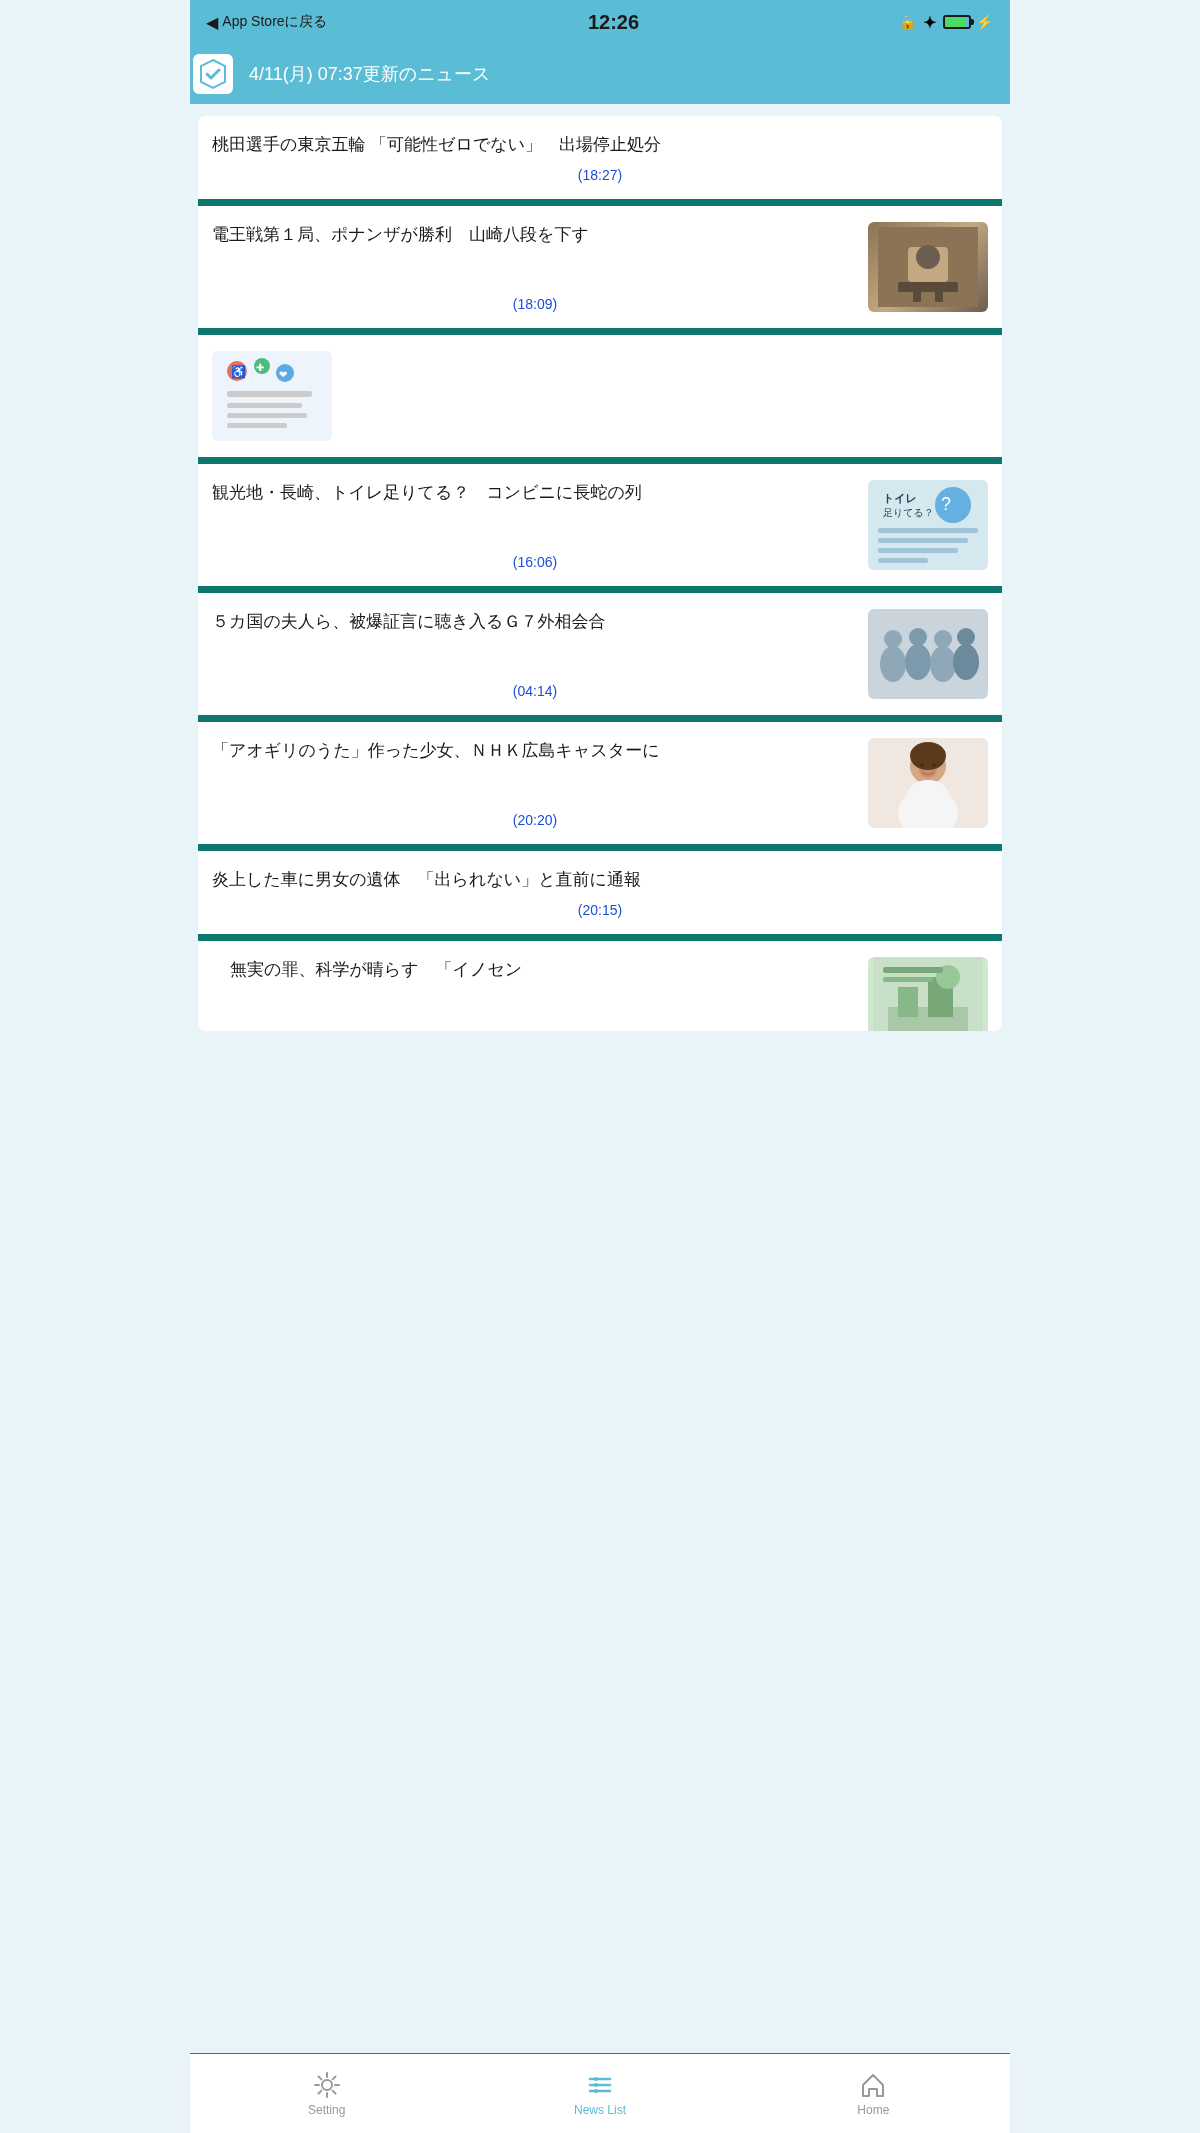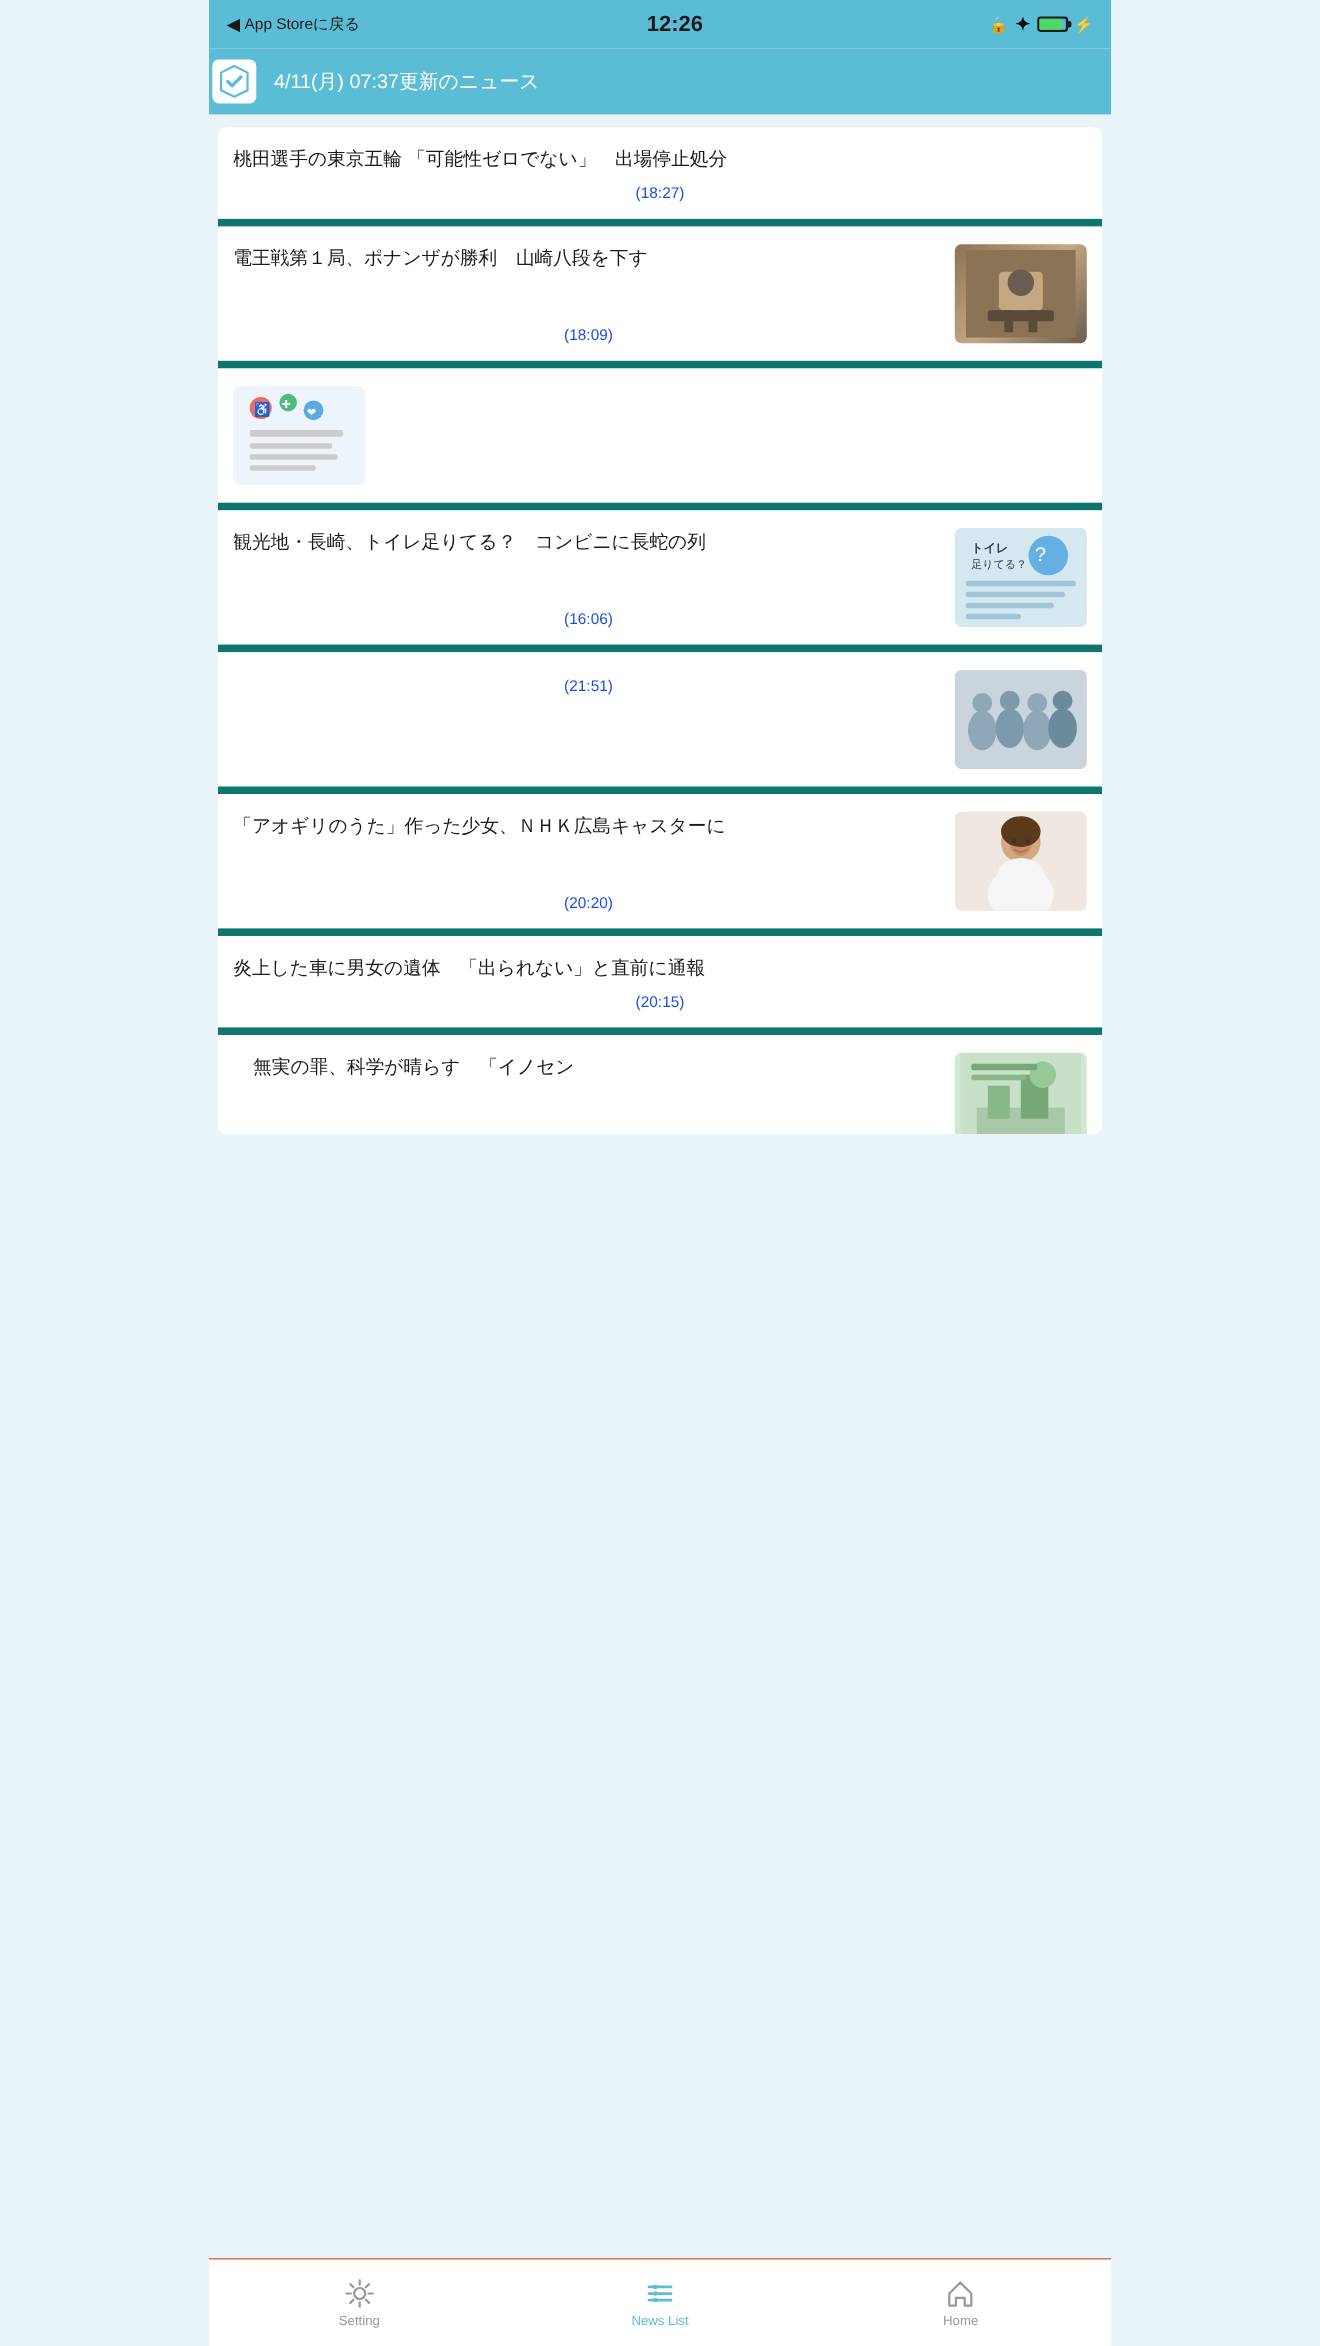--- a/index.html
+++ b/index.html
@@ -297,21 +297,22 @@
         <rect x="5" y="48" width="100" height="5" rx="2" fill="#a0c4d8"></rect>
         <rect x="5" y="58" width="90" height="5" rx="2" fill="#a0c4d8"></rect>
         <rect x="5" y="68" width="80" height="5" rx="2" fill="#a0c4d8"></rect>
         <rect x="5" y="78" width="50" height="5" rx="2" fill="#a0c4d8"></rect>
       </svg>
     </div>
   </div>
 
   <div class="news-item">
     <div class="news-content">
-      <div class="news-time">(21:51)</div>
+      <div class="news-title">５カ国の夫人ら、被爆証言に聴き入るＧ７外相会合</div>
+      <div class="news-time">(04:14)</div>
     </div>
     <div class="news-thumbnail" style="background:#c9d4dc;">
       <svg width="110" height="90" viewBox="0 0 110 90">
         <rect width="110" height="90" fill="#c9d4dc"></rect>
 
         <circle cx="20" cy="30" r="9" fill="#8fa8b8"></circle>
         <ellipse cx="20" cy="55" rx="13" ry="18" fill="#8fa8b8"></ellipse>
         <circle cx="45" cy="28" r="9" fill="#7d9aac"></circle>
         <ellipse cx="45" cy="53" rx="13" ry="18" fill="#7d9aac"></ellipse>
         <circle cx="70" cy="30" r="9" fill="#8fa8b8"></circle>

